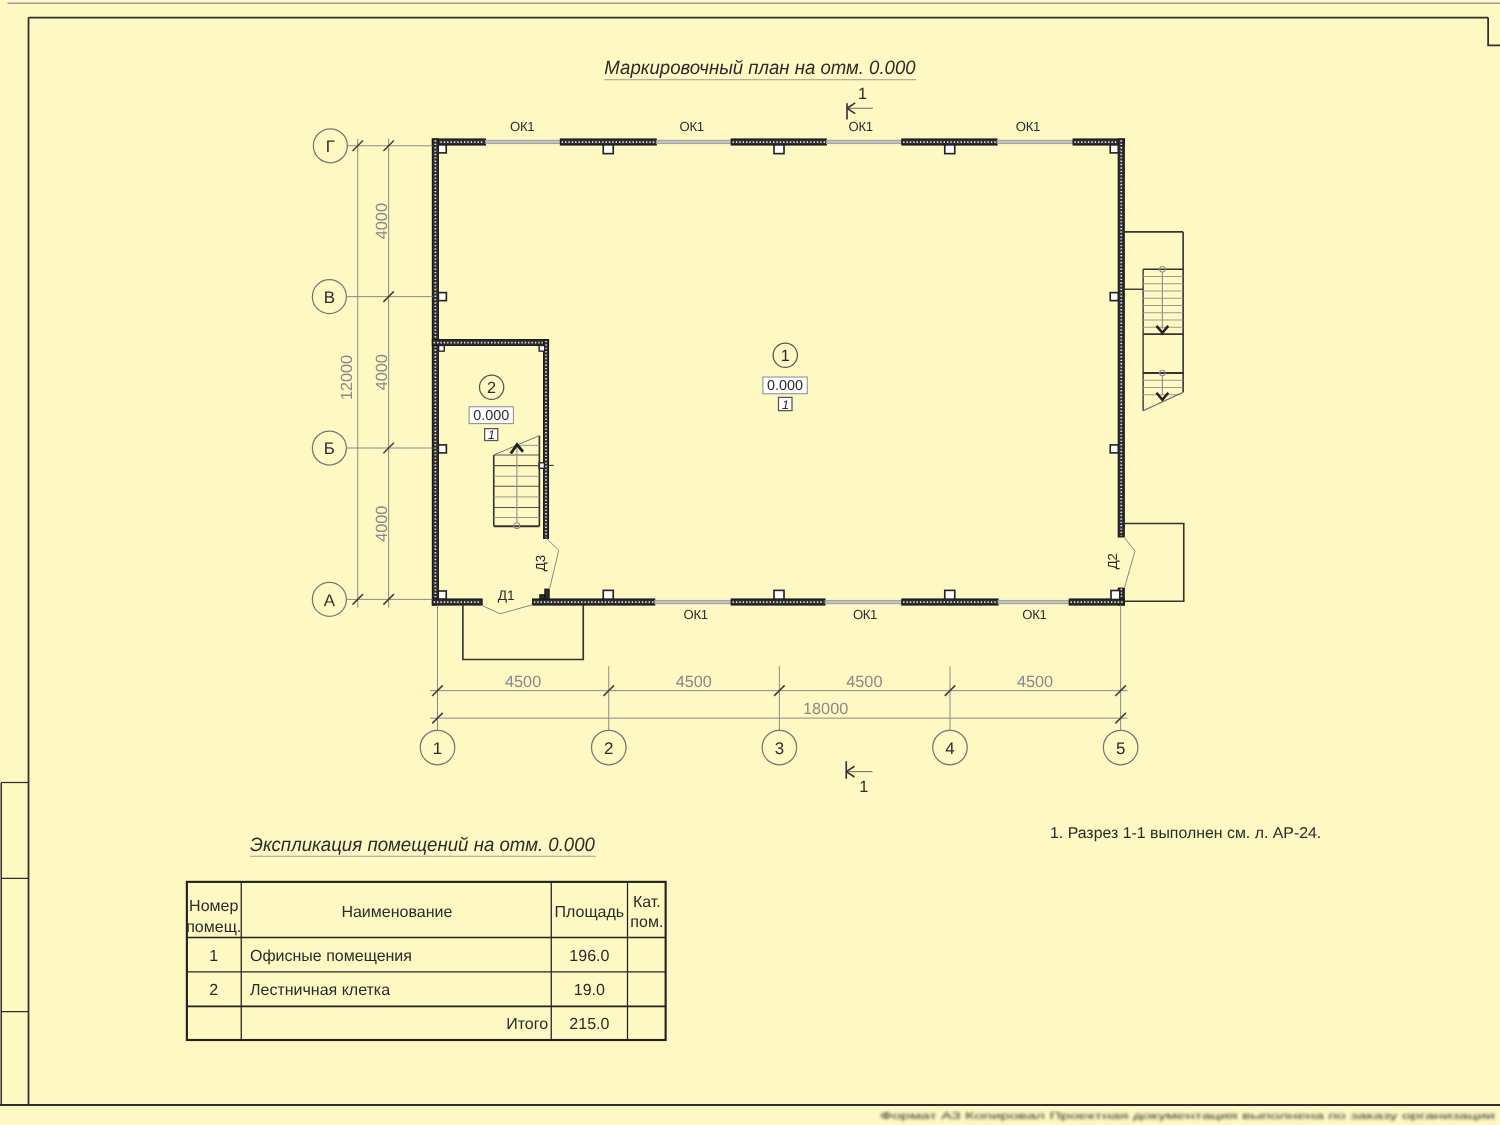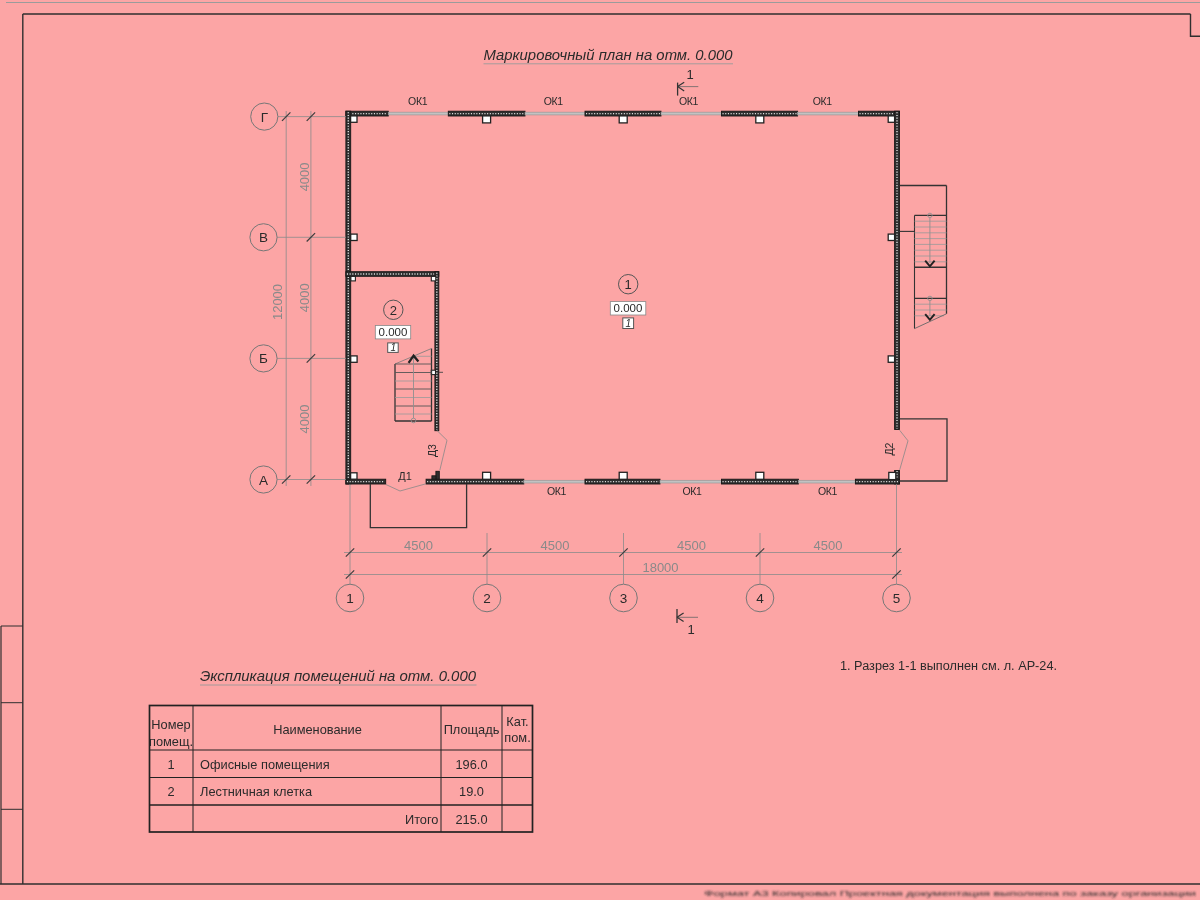--- a/index.html
+++ b/index.html
@@ -1,16 +1,16 @@
 <!DOCTYPE html>
 <html><head>
 <meta charset="utf-8">
 <style>
 html,body{margin:0;padding:0;background:#fff}
-#page{position:relative;width:1200px;height:900px;background:#fca5a5;overflow:hidden;font-family:"Liberation Sans",sans-serif}
+#page{position:relative;width:1200px;height:900px;background:#fef9c3;overflow:hidden;font-family:"Liberation Sans",sans-serif}
 svg{position:absolute;left:0;top:0}
 text{font-family:"Liberation Sans",sans-serif;fill:#2b2b2b}
 .dim{fill:#8a8a8a;font-size:13px}
 .lbl{font-size:10.5px;letter-spacing:-0.3px}
 .tbl{font-size:12.8px}
 </style>
 </head>
 <body>
 <div id="page">
 <svg width="1200" height="900" viewBox="0 0 1200 900">

